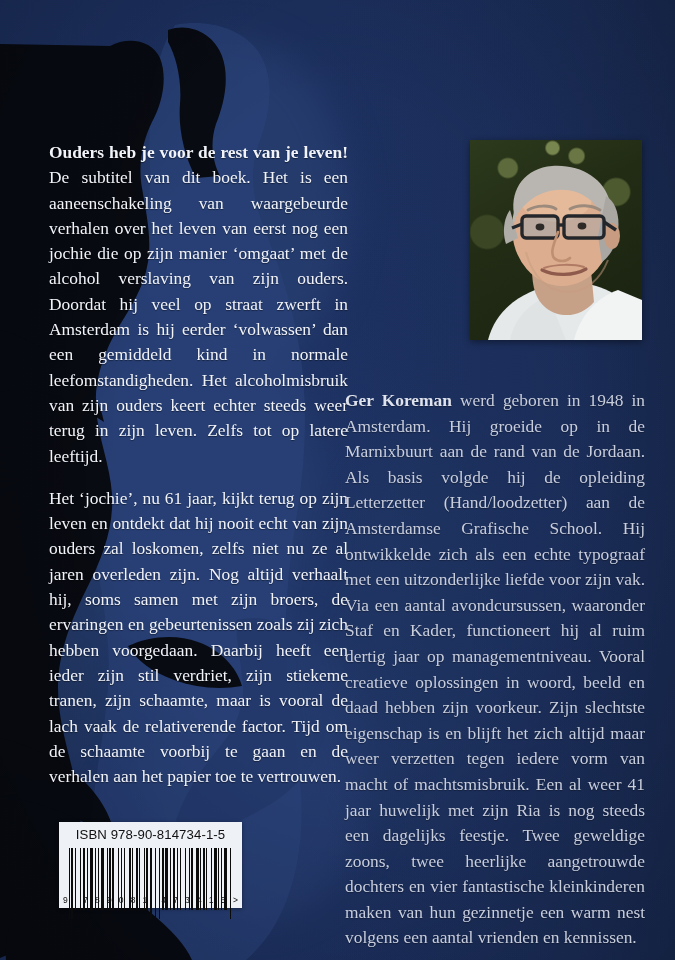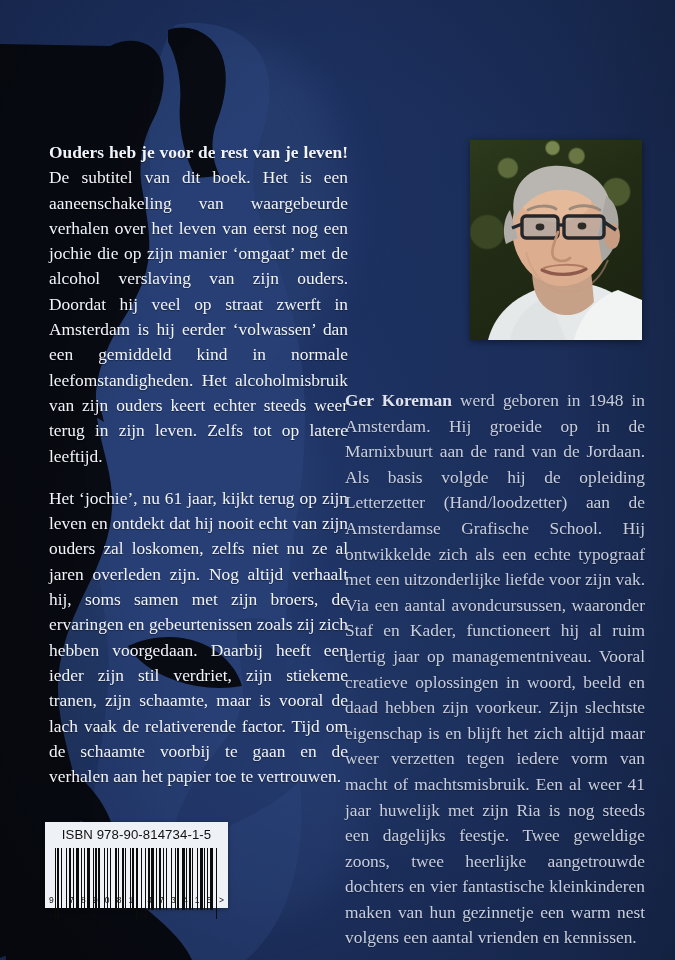--- a/index.html
+++ b/index.html
@@ -114,21 +114,21 @@
       radial-gradient(circle at 85% 26%, #4d5a30 0 13px, rgba(0,0,0,0) 15px),
       radial-gradient(circle at 10% 46%, #3b4724 0 16px, rgba(0,0,0,0) 18px),
       radial-gradient(circle at 48% 4%,  #77854f 0 6px, rgba(0,0,0,0) 8px),
       linear-gradient(150deg, #2d3a1c 0%, #222c15 40%, #1a2210 100%);
   }
   .photo svg { position: absolute; inset: 0; width: 100%; height: 100%; }
 
   
   .barcode-box {
     position: absolute;
-    left: 45px;
+    left: 59px;
     top: 822px;
     width: 183px;
     height: 86px;
     background: #eef1f5;
     padding: 0;
     box-shadow: 0 1px 4px rgba(0,0,0,.4);
   }
   .isbn-text {
     font-family: "Liberation Sans", "DejaVu Sans", sans-serif;
     font-size: 13.2px;

